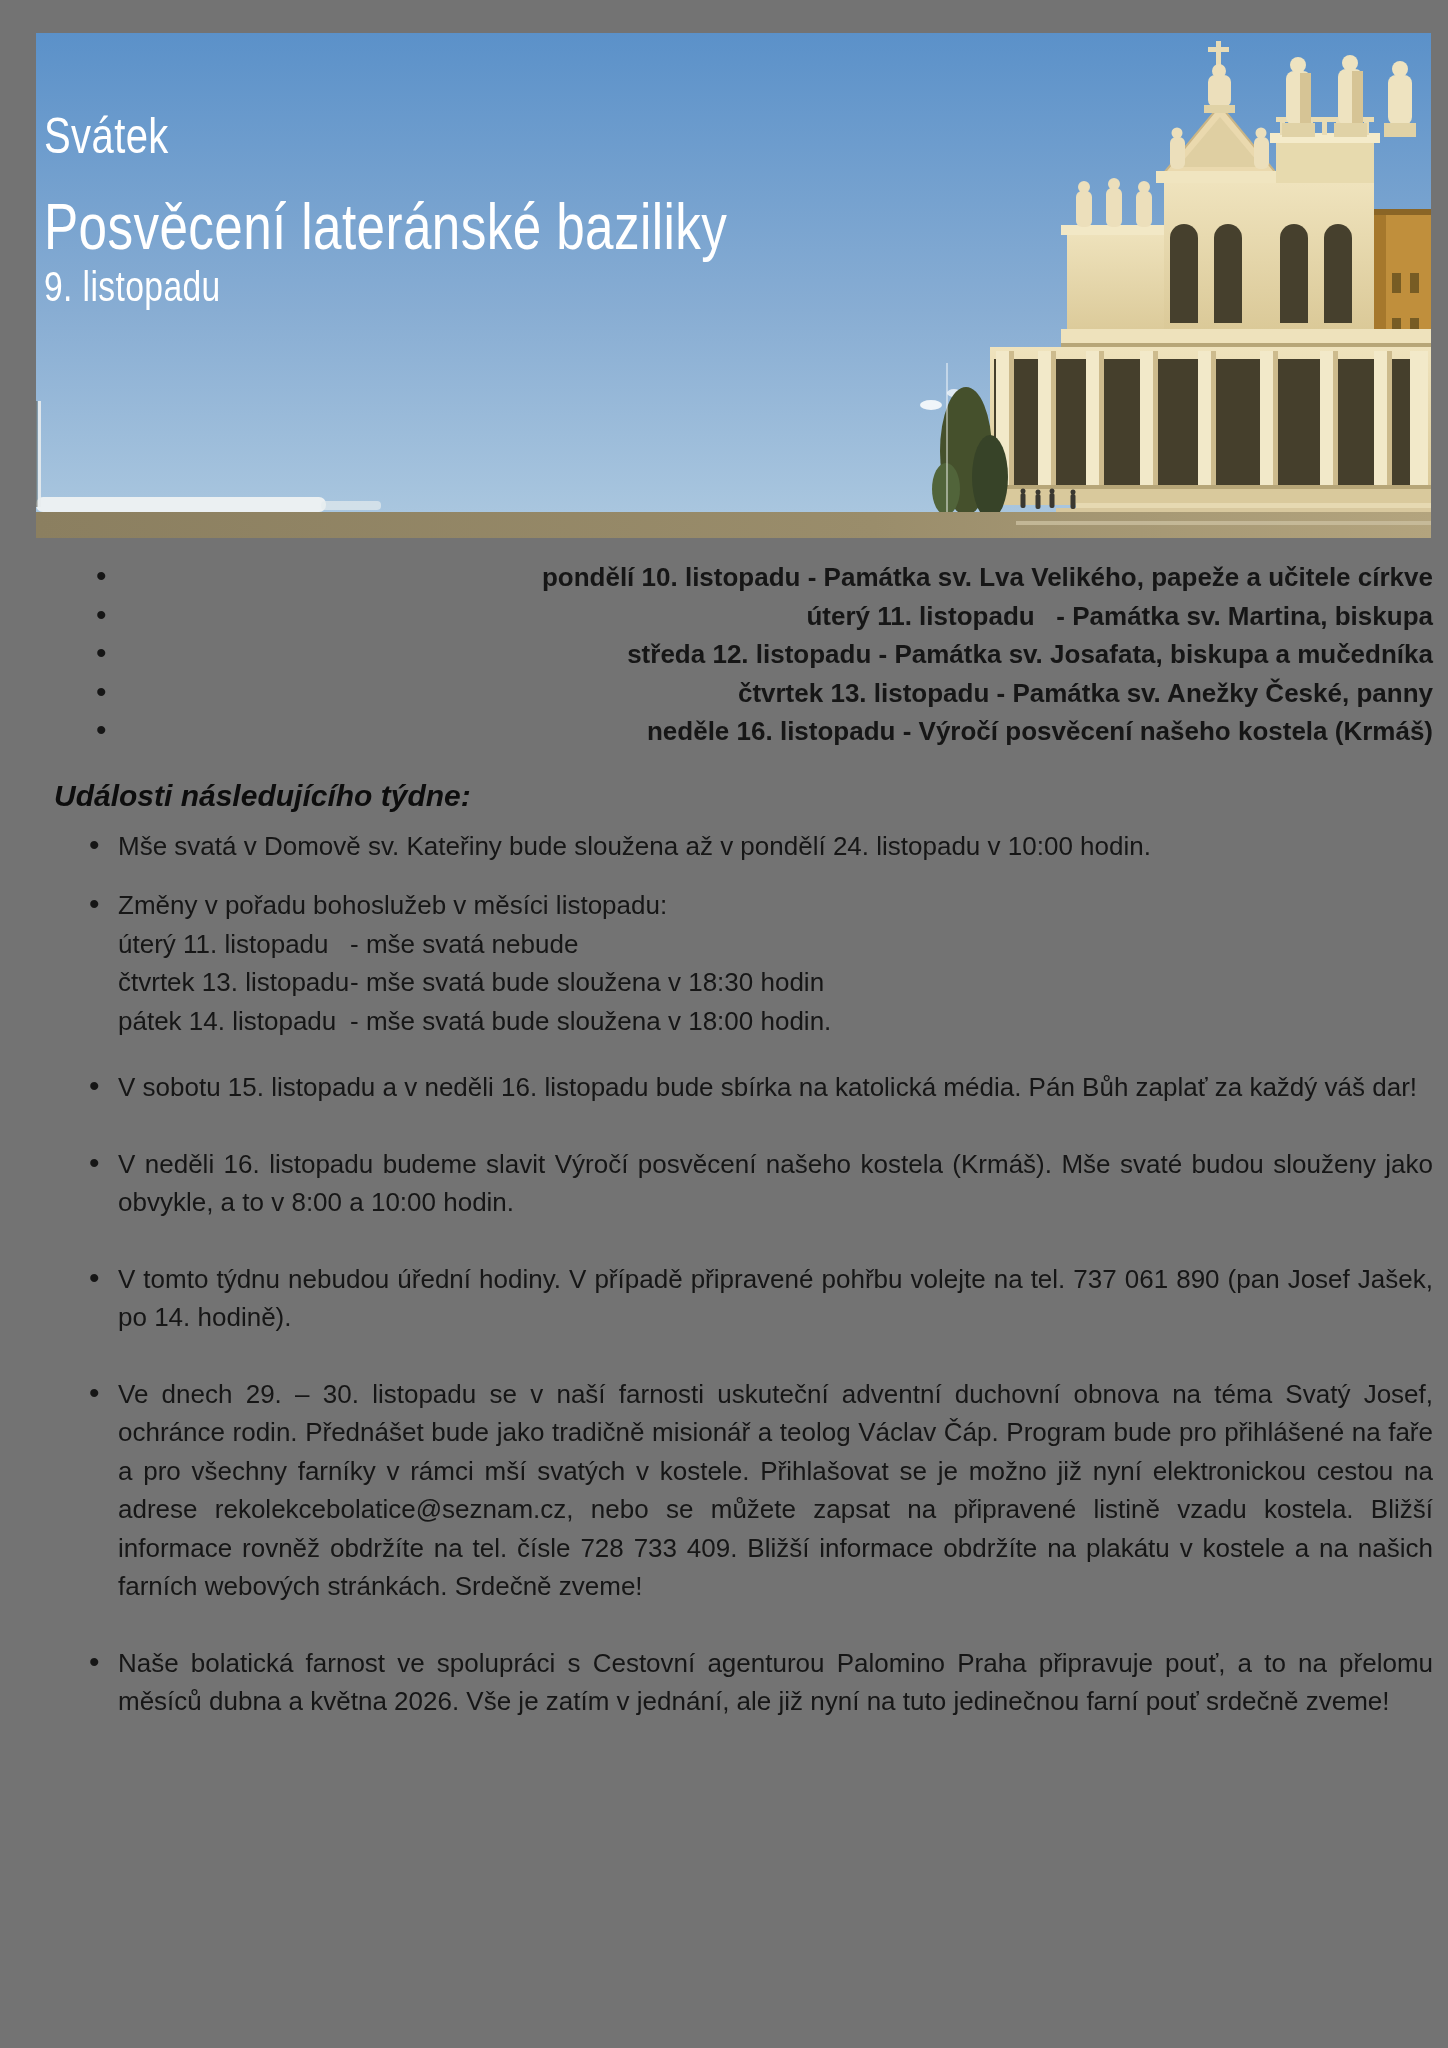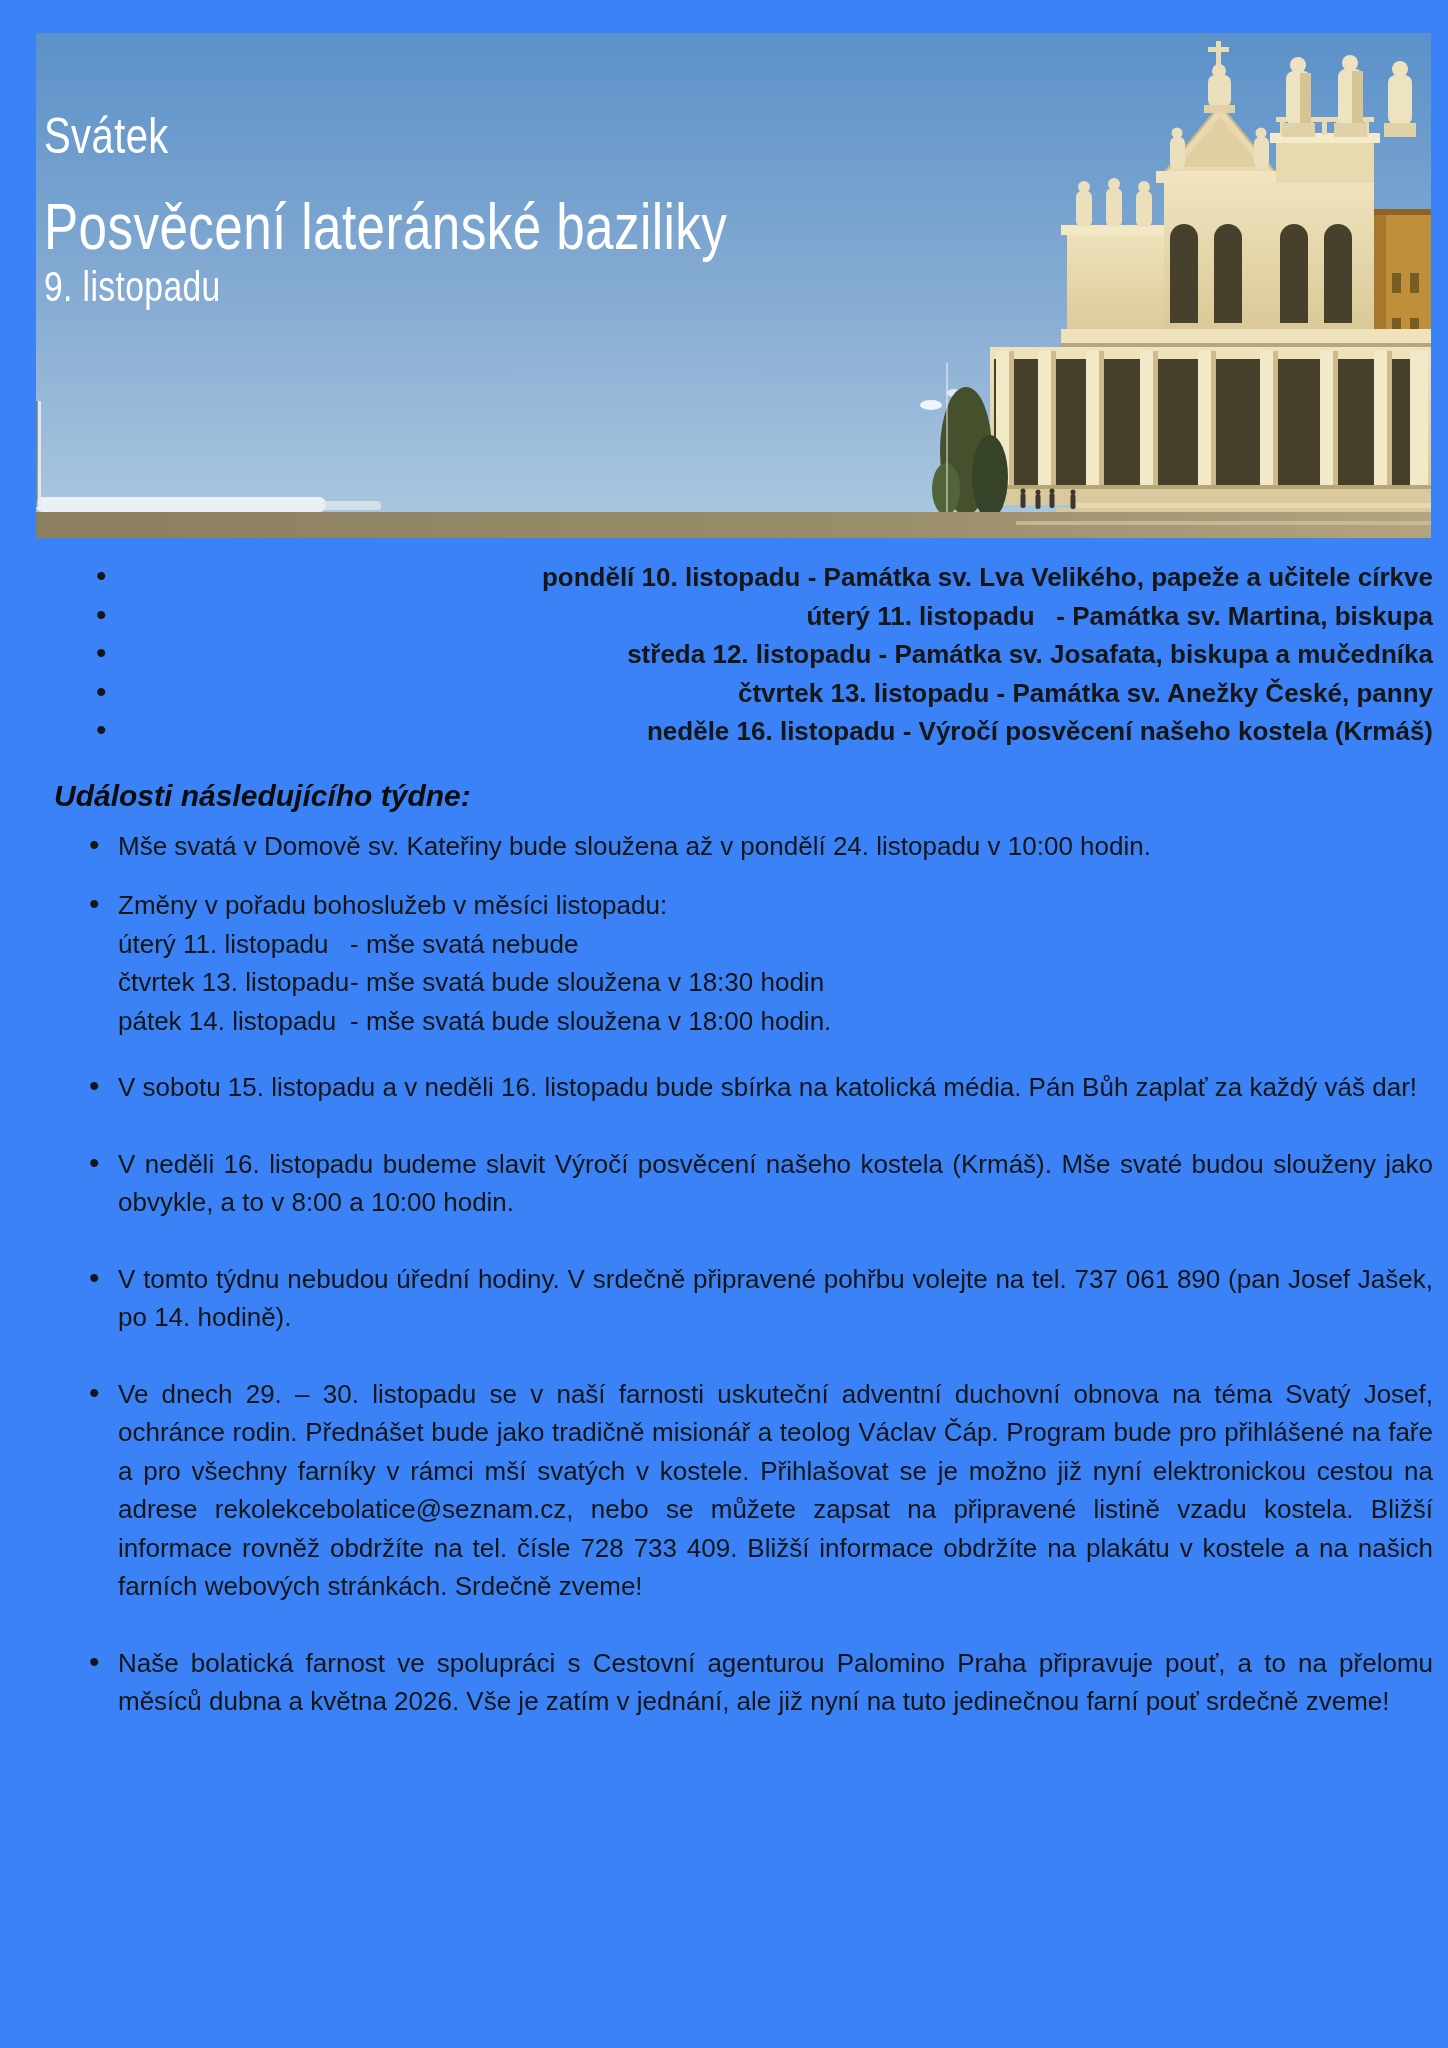--- a/index.html
+++ b/index.html
@@ -1,17 +1,17 @@
 <!DOCTYPE html>
 <html><head>
 <meta charset="utf-8">
 <style>
   html,body{margin:0;padding:0;background:#fff;}
   .page{
-    position:relative;width:1448px;height:2048px;background:#3b82f6;
+    position:relative;width:1448px;height:2048px;background:#737373;
     font-family:"Liberation Sans",sans-serif;color:#161616;overflow:hidden;
   }
   
   .photo{position:absolute;left:36px;top:33px;width:1395px;height:505px;overflow:hidden;}
   .photo svg{display:block;width:100%;height:100%;}
   .hero-title{position:absolute;left:8px;top:0;width:100%;height:100%;color:#fff;pointer-events:none;}
   .hero-line{position:absolute;left:0;white-space:nowrap;transform:scaleX(.8);transform-origin:0 0;
     font-weight:400;letter-spacing:.5px;line-height:1;}
   .t1{top:78px;font-size:50px;}
   .t2{top:162px;font-size:64px;}
@@ -254,18 +254,18 @@
         <span class="sched-detail"><span>- mše svatá bude sloužena </span><b>v 18:30 hodin</b></span>
       </div>
       <div class="sched-row">
         <span class="sched-day">pátek 14. listopadu</span>
         <span class="sched-detail"><span>- mše svatá bude sloužena </span><b>v 18:00 hodin.</b></span>
       </div>
     </div>
 
     <div class="bullet-block para para-0"><span>V sobotu 15. listopadu a v neděli 16. listopadu bude </span><b>sbírka na katolická média.</b><span> Pán Bůh zaplať za každý váš dar!</span></div>
     <div class="bullet-block para para-1"><span>V neděli 16. listopadu budeme slavit </span><b>Výročí posvěcení našeho kostela (Krmáš)</b><span>. Mše svaté budou slouženy jako obvykle, a to v 8:00 a 10:00 hodin.</span></div>
-    <div class="bullet-block para para-2"><span>V tomto týdnu </span><b>nebudou úřední hodiny</b><span>. V srdečně </span><b>připravené pohřbu</b><span> volejte na tel. 737 061 890 (pan Josef Jašek, po 14. hodině).</span></div>
+    <div class="bullet-block para para-2"><span>V tomto týdnu </span><b>nebudou úřední hodiny</b><span>. V případě </span><b>připravené pohřbu</b><span> volejte na tel. 737 061 890 (pan Josef Jašek, po 14. hodině).</span></div>
     <div class="bullet-block para para-3"><span>Ve dnech 29. – 30. listopadu se v naší farnosti uskuteční </span><b>adventní duchovní obnova na téma Svatý Josef, ochránce rodin.</b><span> Přednášet bude jako tradičně misionář a teolog </span><b>Václav Čáp.</b><span> Program bude pro přihlášené na faře a pro všechny farníky v rámci mší svatých v kostele. </span><b>Přihlašovat se</b><span> je možno již nyní </span><b>elektronickou cestou na adrese rekolekcebolatice@seznam.cz</b><span>, nebo se můžete zapsat </span><b>na připravené listině vzadu kostela.</b><span> Bližší informace rovněž obdržíte </span><b>na tel. čísle 728 733 409.</b><span> Bližší informace obdržíte na plakátu v kostele a na našich farních webových stránkách. Srdečně zveme!</span></div>
     <div class="bullet-block para para-5"><span>Naše bolatická farnost ve spolupráci s Cestovní agenturou Palomino Praha připravuje </span><b>pouť</b><span>, a to na přelomu měsíců dubna a května 2026. Vše je zatím v jednání, ale již nyní na tuto jedinečnou farní pouť srdečně zveme!</span></div>
 
   </div>
 </div>
 
 </body></html>

